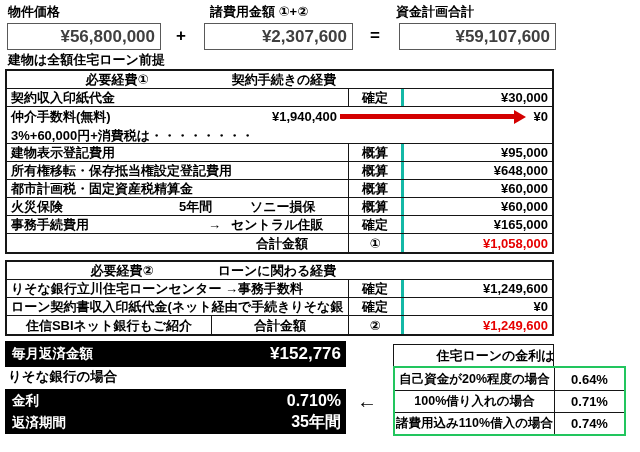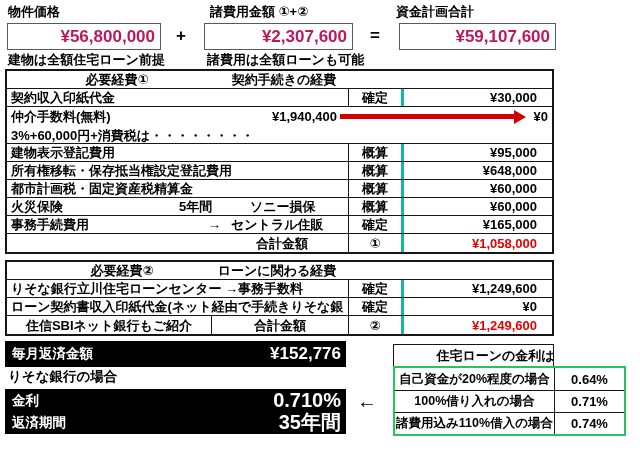--- a/index.html
+++ b/index.html
@@ -8,31 +8,31 @@
     position:relative;width:640px;height:452px;background:#ffffff;overflow:hidden;
     font-family:"Liberation Sans","DejaVu Sans",sans-serif;font-weight:bold;color:#000;
   }
   .abs{position:absolute;}
   .lbl{position:absolute;top:3px;font-size:13px;white-space:nowrap;}
   .note{position:absolute;top:51px;font-size:13px;white-space:nowrap;}
   .vbox{
     position:absolute;top:23px;height:27px;border:1px solid #595959;background:#fff;
     display:flex;align-items:center;justify-content:flex-end;padding-right:5px;
   }
-  .vbox span{font-size:17px;color:#be185d;white-space:nowrap;}
+  .vbox span{font-size:17px;color:#404040;white-space:nowrap;}
   .op{position:absolute;top:26px;font-size:17px;text-align:center;}
 
   
   .tbl{position:absolute;left:5px;width:549px;border:2px solid #161616;background:#fff;}
   .trow{display:flex;align-items:center;height:18px;border-top:1px solid #161616;font-size:13px;line-height:15px;}
   .trow:first-child{border-top:none;}
   .cd{flex:1;position:relative;padding-left:4px;white-space:nowrap;overflow:hidden;height:100%;display:flex;align-items:center;}
   .cs{width:56px;height:100%;border-left:1px solid #161616;border-right:3px solid #14b8a6;
       display:flex;align-items:center;justify-content:center;}
-  .ca{width:148px;height:100%;display:flex;align-items:center;justify-content:flex-end;padding-right:15px;white-space:nowrap;}
+  .ca{width:148px;height:100%;display:flex;align-items:center;justify-content:flex-end;padding-right:4px;white-space:nowrap;}
   .red{color:#e60000;}
   .thead{justify-content:flex-start;position:relative;}
   .hspan{position:absolute;text-align:center;white-space:nowrap;}
 
   
   .merged{display:block;height:37px;padding:0;}
   .mline1{display:flex;align-items:center;height:19px;padding-left:4px;}
   .mold{margin-left:auto;white-space:nowrap;}
   .marrow{display:flex;align-items:center;width:186px;margin-left:3px;}
   .marrow .shaft{flex:1;height:5px;background:#d40000;}
@@ -46,21 +46,21 @@
   .tlabel{flex:1;height:100%;display:flex;align-items:center;justify-content:center;white-space:nowrap;}
 
   
   .blackbox{position:absolute;left:5px;width:341px;background:#000;color:#fff;display:flex;align-items:center;justify-content:space-between;}
   .blackbox .bl{font-size:13.5px;padding-left:7px;white-space:nowrap;}
   .blackbox .bv{font-size:17px;padding-right:5px;white-space:nowrap;}
   .ratebox{position:absolute;left:5px;top:389px;width:341px;height:45px;background:#000;color:#fff;
            display:flex;flex-direction:column;justify-content:center;}
   .raterow{display:flex;align-items:center;justify-content:space-between;height:22px;}
   .raterow .bl{font-size:13.5px;padding-left:7px;}
-  .raterow .bv{font-size:20px;padding-right:5px;padding-left:12px;}
+  .raterow .bv{font-size:16px;padding-right:5px;padding-left:12px;}
   .casenote{position:absolute;left:8px;top:368px;font-size:13.5px;white-space:nowrap;}
   .leftarrow{position:absolute;left:357px;top:390px;font-size:20px;}
 
   
   .rt-header{position:absolute;left:393px;top:344px;width:161px;height:23px;border:1px solid #161616;
              display:flex;align-items:center;justify-content:center;font-size:13px;white-space:nowrap;background:#fff;padding-left:44px;}
   .rt-rows{position:absolute;left:393px;top:366px;width:233px;border:2px solid #22c55e;background:#fff;}
   .rt-row{display:flex;height:22px;border-top:1px solid #161616;font-size:12.5px;}
   .rt-row:first-child{border-top:none;}
   .rt-label{width:160px;border-right:1px solid #161616;display:flex;align-items:center;justify-content:center;white-space:nowrap;overflow:visible;}
@@ -81,21 +81,20 @@
   <div class="op" style="left:166px;width:30px">+</div>
   <div class="vbox" style="left:204px;width:149px">
     <span>¥2,307,600</span>
   </div>
   <div class="op" style="left:358px;width:34px">=</div>
   <div class="vbox" style="left:399px;width:157px">
     <span>¥59,107,600</span>
   </div>
 
   <div class="note" style="left:8px">建物は全額住宅ローン前提</div>
-  <div class="note" style="left:207px">諸費用は全額ローンも可能</div>
 
   <div class="tbl" style="top:69px">
     <div class="trow thead" style="height:17px">
       <span class="hspan" style="left:45px;width:130px">必要経費①</span>
       <span class="hspan" style="left:197px;width:160px">契約手続きの経費</span>
     </div>
 
     <div class="trow">
       <div class="cd">
           <span>契約収入印紙代金</span>

